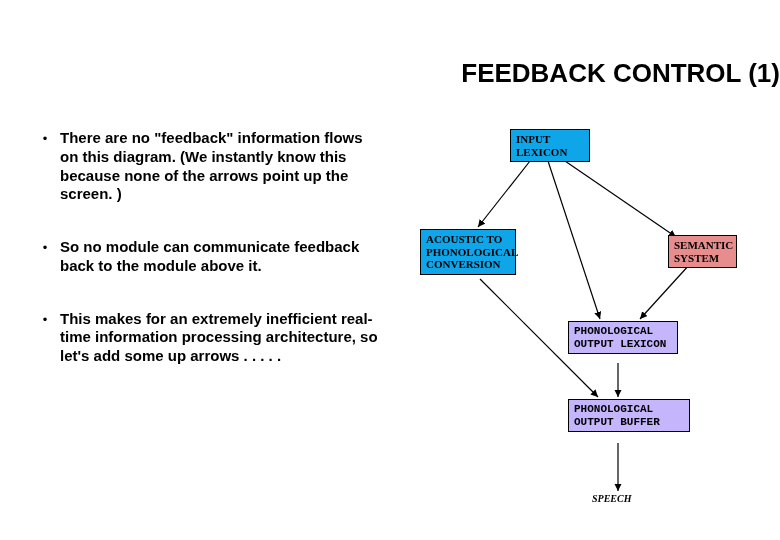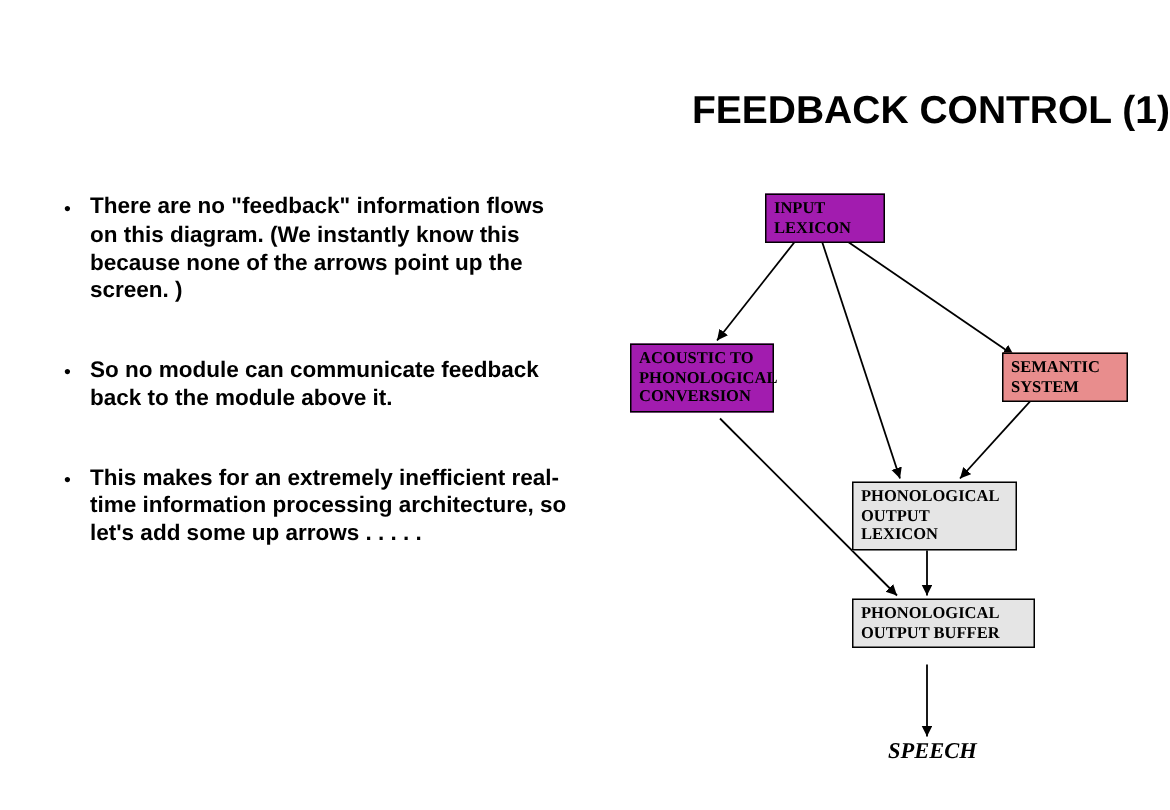--- a/index.html
+++ b/index.html
@@ -48,30 +48,30 @@
     height: 420px;
   }
   .box {
     position: absolute;
     border: 1px solid #000;
     font-family: "Times New Roman", Times, serif;
     font-weight: bold;
     font-size: 11px;
     line-height: 1.15;
     padding: 3px 5px;
-    background: #a21caf;
+    background: #0ea5e9;
   }
-  .box.yellow { background: #e5e5e5; }
+  .box.yellow { background: #c4b5fd; font-family: Liberation Mono, monospace; }
   .box.pink   { background: #e88d8d; }
   .speech {
     position: absolute;
     font-family: "Times New Roman", Times, serif;
     font-weight: bold;
     font-style: italic;
-    font-size: 15px;
+    font-size: 10px;
   }
   svg.arrows {
     position: absolute;
     left: 0; top: 0;
     width: 100%; height: 100%;
     pointer-events: none;
   }
 </style>
 </head>
 <body>
@@ -116,21 +116,21 @@
 
       <line x1="218" y1="234" x2="218" y2="268" stroke="#000" stroke-width="1.2" marker-end="url(#ah)"></line>
 
       <line x1="218" y1="314" x2="218" y2="362" stroke="#000" stroke-width="1.2" marker-end="url(#ah)"></line>
     </svg>
 
     <div class="box" style="left:110px; top:0px; width:80px;">INPUT LEXICON</div>
 
     <div class="box" style="left:20px; top:100px; width:96px;">ACOUSTIC TO PHONOLOGICAL CONVERSION</div>
 
-    <div class="box pink" style="left:268px; top:106px; width:84px;">SEMANTIC SYSTEM</div>
+    <div class="box pink" style="left:268px; top:106px; width:69px;">SEMANTIC SYSTEM</div>
 
     <div class="box yellow" style="left:168px; top:192px; width:110px;">PHONOLOGICAL OUTPUT LEXICON</div>
 
     <div class="box yellow" style="left:168px; top:270px; width:122px;">PHONOLOGICAL OUTPUT BUFFER</div>
 
     <div class="speech" style="left:192px; top:364px;">SPEECH</div>
 
   </div>
 
 </div>

